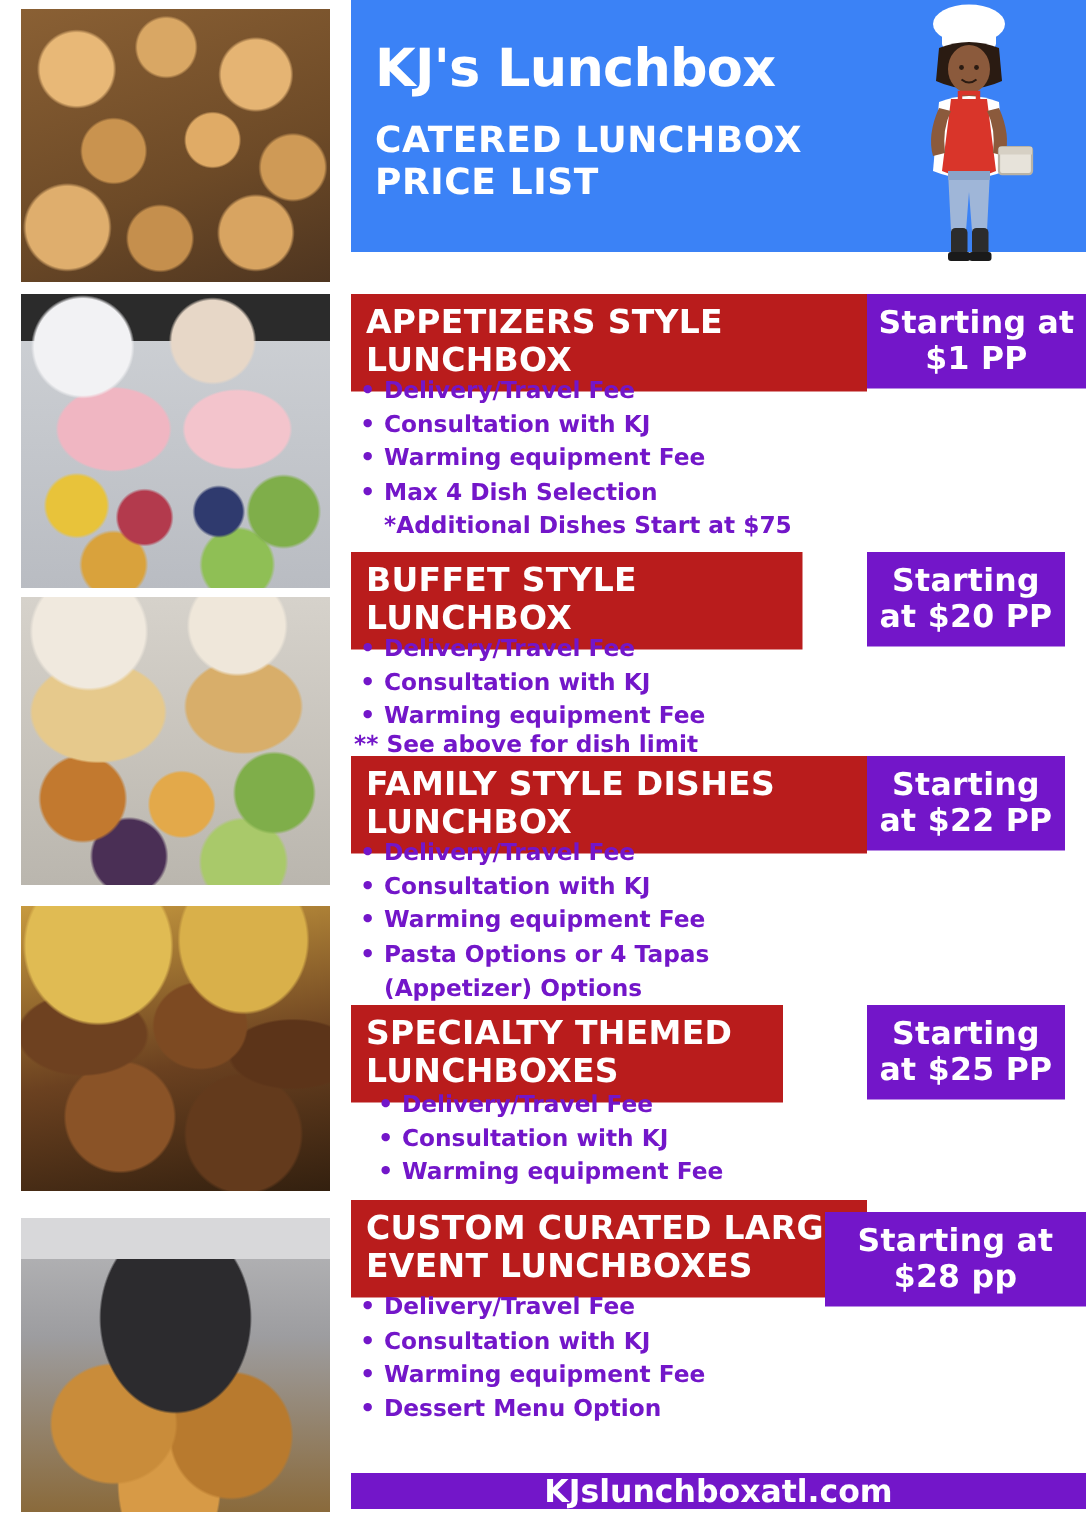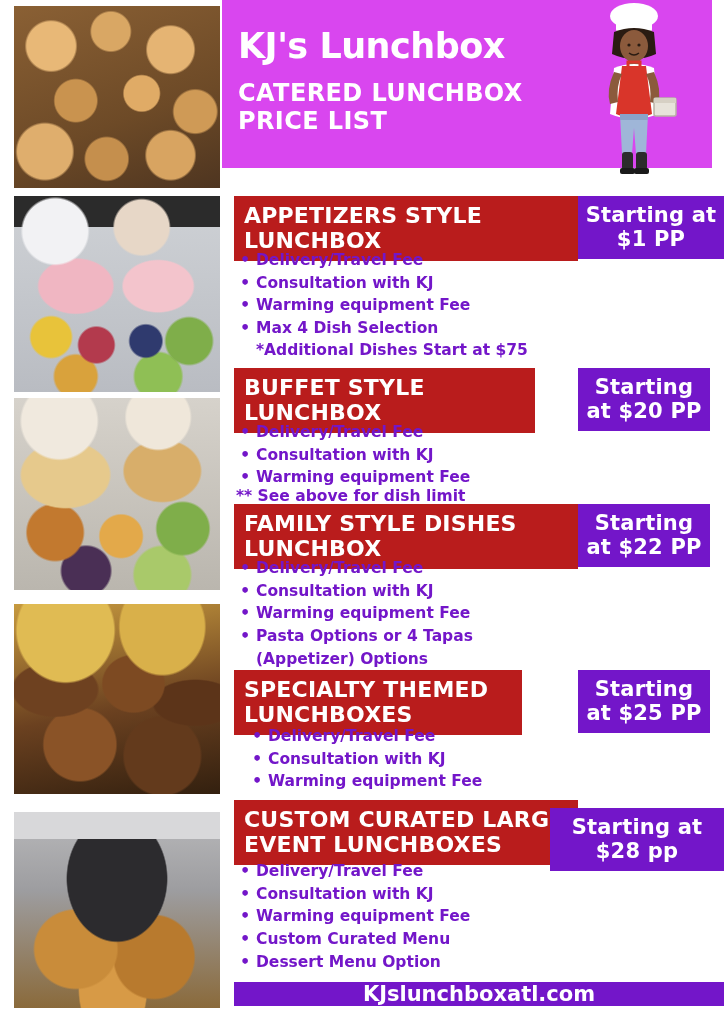--- a/index.html
+++ b/index.html
@@ -91,23 +91,23 @@
       radial-gradient(ellipse at 50% 34%, #2c2b2e 0 34%, transparent 35%),
       radial-gradient(ellipse at 30% 70%, #c98c3a 0 20%, transparent 21%),
       radial-gradient(ellipse at 68% 74%, #b87a2e 0 20%, transparent 21%),
       radial-gradient(ellipse at 48% 90%, #d79a46 0 22%, transparent 23%),
       linear-gradient(180deg, #b9b9bb 0%, #9d9da0 40%, #8a6a3b 100%);
   }
 
   
   .header {
     position: absolute;
-    left: 222px; top: 0;
+    left: 234px; top: 0;
     width: 490px; height: 168px;
-    background: #d946ef;
+    background: #3b82f6;
   }
   .brand-title {
     position: absolute;
     left: 16px; top: 26px;
     font-size: 35px;
     font-weight: bold;
     color: #ffffff;
     letter-spacing: -0.5px;
     font-family: "DejaVu Sans", sans-serif;
   }
@@ -293,21 +293,20 @@
     <li>Consultation with KJ</li>
     <li>Warming equipment Fee</li>
   </ul>
 
   <div class="sec-title" style="left:234px; top:800px; width:344px;">CUSTOM CURATED LARGE EVENT LUNCHBOXES</div>
   <div class="price-badge" style="left:550px; top:808px; width:174px;">Starting at $28 pp</div>
   <ul class="bullets" style="left:240px; top:860px; width:340px;">
     <li>Delivery/Travel Fee</li>
     <li>Consultation with KJ</li>
     <li>Warming equipment Fee</li>
-    <li>Custom Curated Menu</li>
     <li>Dessert Menu Option</li>
   </ul>
 
   <div class="footer">
     <span>KJslunchboxatl.com</span>
   </div>
 
 </div>
 
 </body></html>

